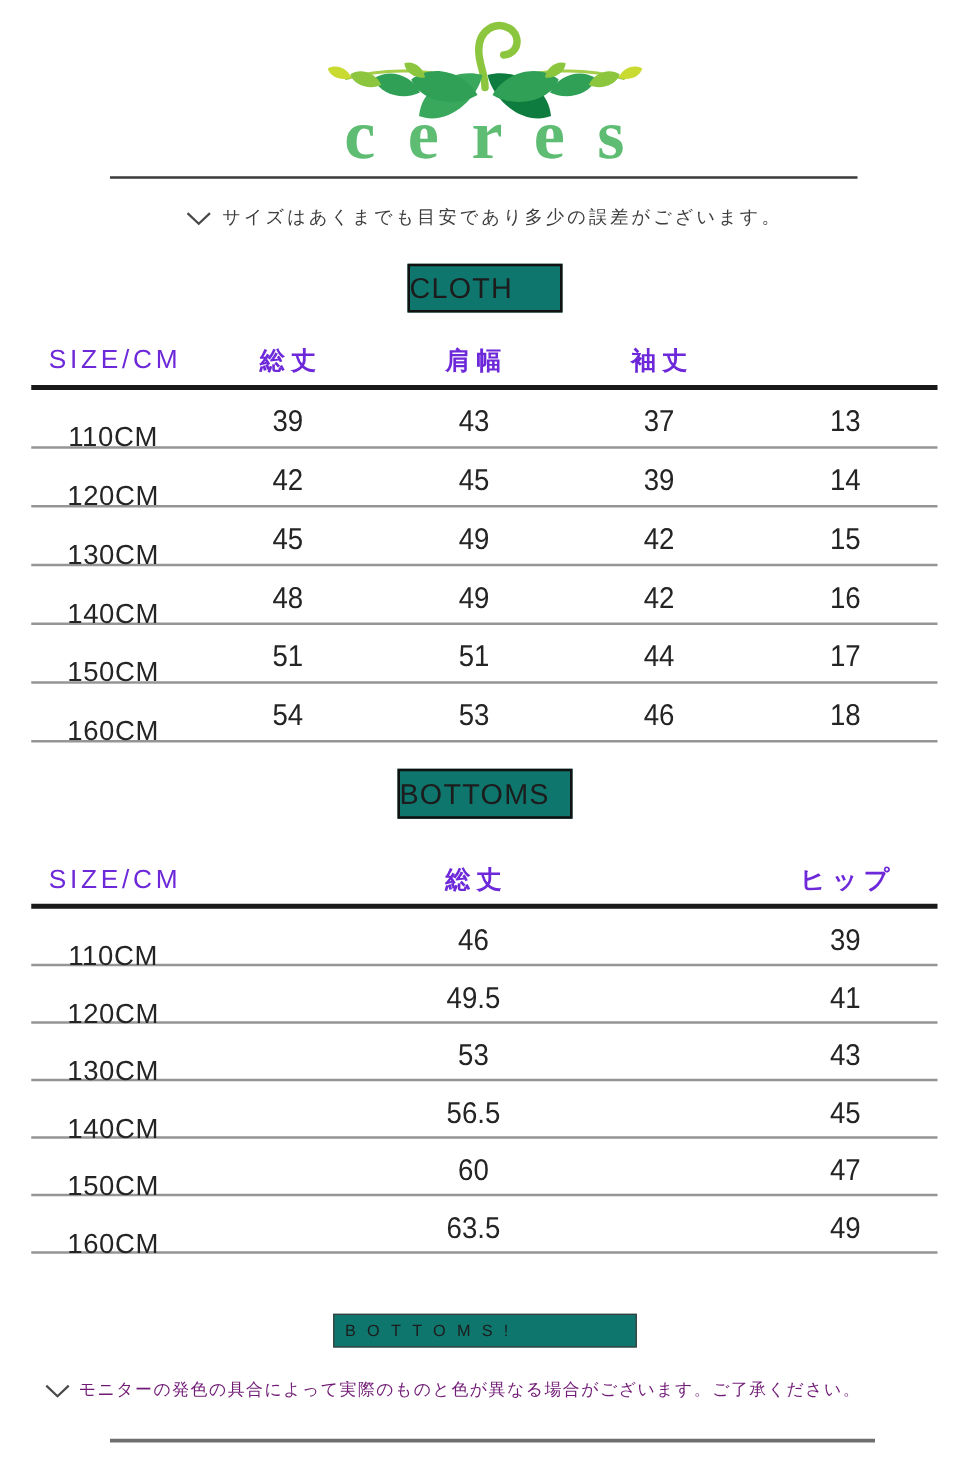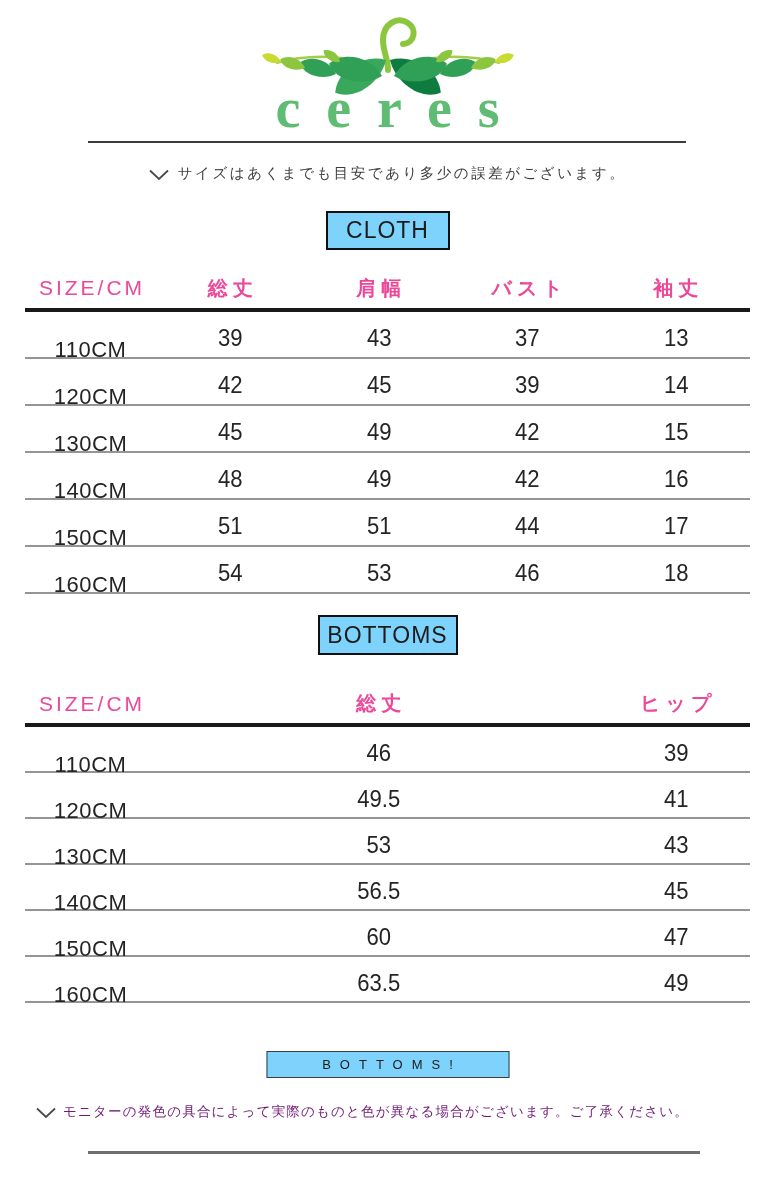--- a/index.html
+++ b/index.html
@@ -23,41 +23,41 @@
   .note { position:absolute; display:flex; align-items:center; justify-content:center; gap:9px; }
   .note-1 { top:164px; left:0; width:775px; }
   .note-1 .note-text { font-size:14.5px; letter-spacing:2.5px; color:#3d3d3d; font-weight:500; }
   .note-2 { top:1103px; left:36px; width:720px; justify-content:flex-start; gap:7px; }
   .note-2 .note-text { font-size:13.5px; letter-spacing:1.2px; color:#701a75; font-weight:500; }
   .chev { flex:0 0 auto; margin-top:2px; }
 
   
   .section-box {
     position:absolute; left:50%; transform:translateX(-50%);
-    border:2px solid #111; background:#7dd3fc; text-align:center;
+    border:2px solid #111; background:#0f766e; text-align:left;
     font-size:23px; letter-spacing:1px; color:#1c1c1c; font-weight:500;
   }
   .box-cloth   { top:211px; width:124px; height:39px; line-height:35px; }
   .box-bottoms { top:615px; width:140px; height:40px; line-height:36px; }
   .box-notice  {
     top:1051px; width:243px; height:27px; line-height:25px;
     border:1.5px solid #3d3d3d; font-size:13px; letter-spacing:9px; padding-left:9px; font-weight:500;
   }
 
   
   .table { position:absolute; left:25px; width:725px; }
   .table-cloth { top:268px; }
   .table-bottoms { top:684px; }
   .thead, .trow { display:grid; grid-template-columns:131px repeat(4, 1fr); align-items:center; }
   .thead { height:44px; border-bottom:4px solid #191919; }
   .table-bottoms .thead { height:43px; }
   .trow { height:47px; border-bottom:2px solid #959595; }
   .table-bottoms .trow { height:46px; }
   .cell { text-align:center; white-space:nowrap; }
-  .hcell { font-size:20px; font-weight:600; letter-spacing:5px; padding-left:5px; color:#ec4899; }
+  .hcell { font-size:20px; font-weight:600; letter-spacing:5px; padding-left:5px; color:#6d28d9; }
   .hcell.size-h { font-size:21px; letter-spacing:3px; padding-left:3px; font-weight:500; }
   .cell.size { font-size:22px; letter-spacing:0.5px; color:#242424;margin-top:25px; }
   .cell.num { font-size:24px; color:#242424; transform:scaleX(0.92); }
   .span3 { grid-column:2 / 5; }
   .col5 { grid-column:5; }
 </style>
 </head>
 <body>
 
 <svg class="logo-svg" width="420" height="100" viewBox="0 0 420 100">
@@ -99,21 +99,20 @@
   <span class="note-text">サイズはあくまでも目安であり多少の誤差がございます。</span>
 </div>
 
 <div class="section-box box-cloth">CLOTH</div>
 
 <div class="table table-cloth">
   <div class="thead">
     <div class="cell hcell size-h">SIZE/CM</div>
     <div class="cell hcell">総丈</div>
     <div class="cell hcell">肩幅</div>
-    <div class="cell hcell">バスト</div>
     <div class="cell hcell">袖丈</div>
   </div>
   <div class="trow">
     <div class="cell size">110CM</div>
     <div class="cell num">39</div>
     <div class="cell num">43</div>
     <div class="cell num">37</div>
     <div class="cell num">13</div>
   </div>
   <div class="trow">

